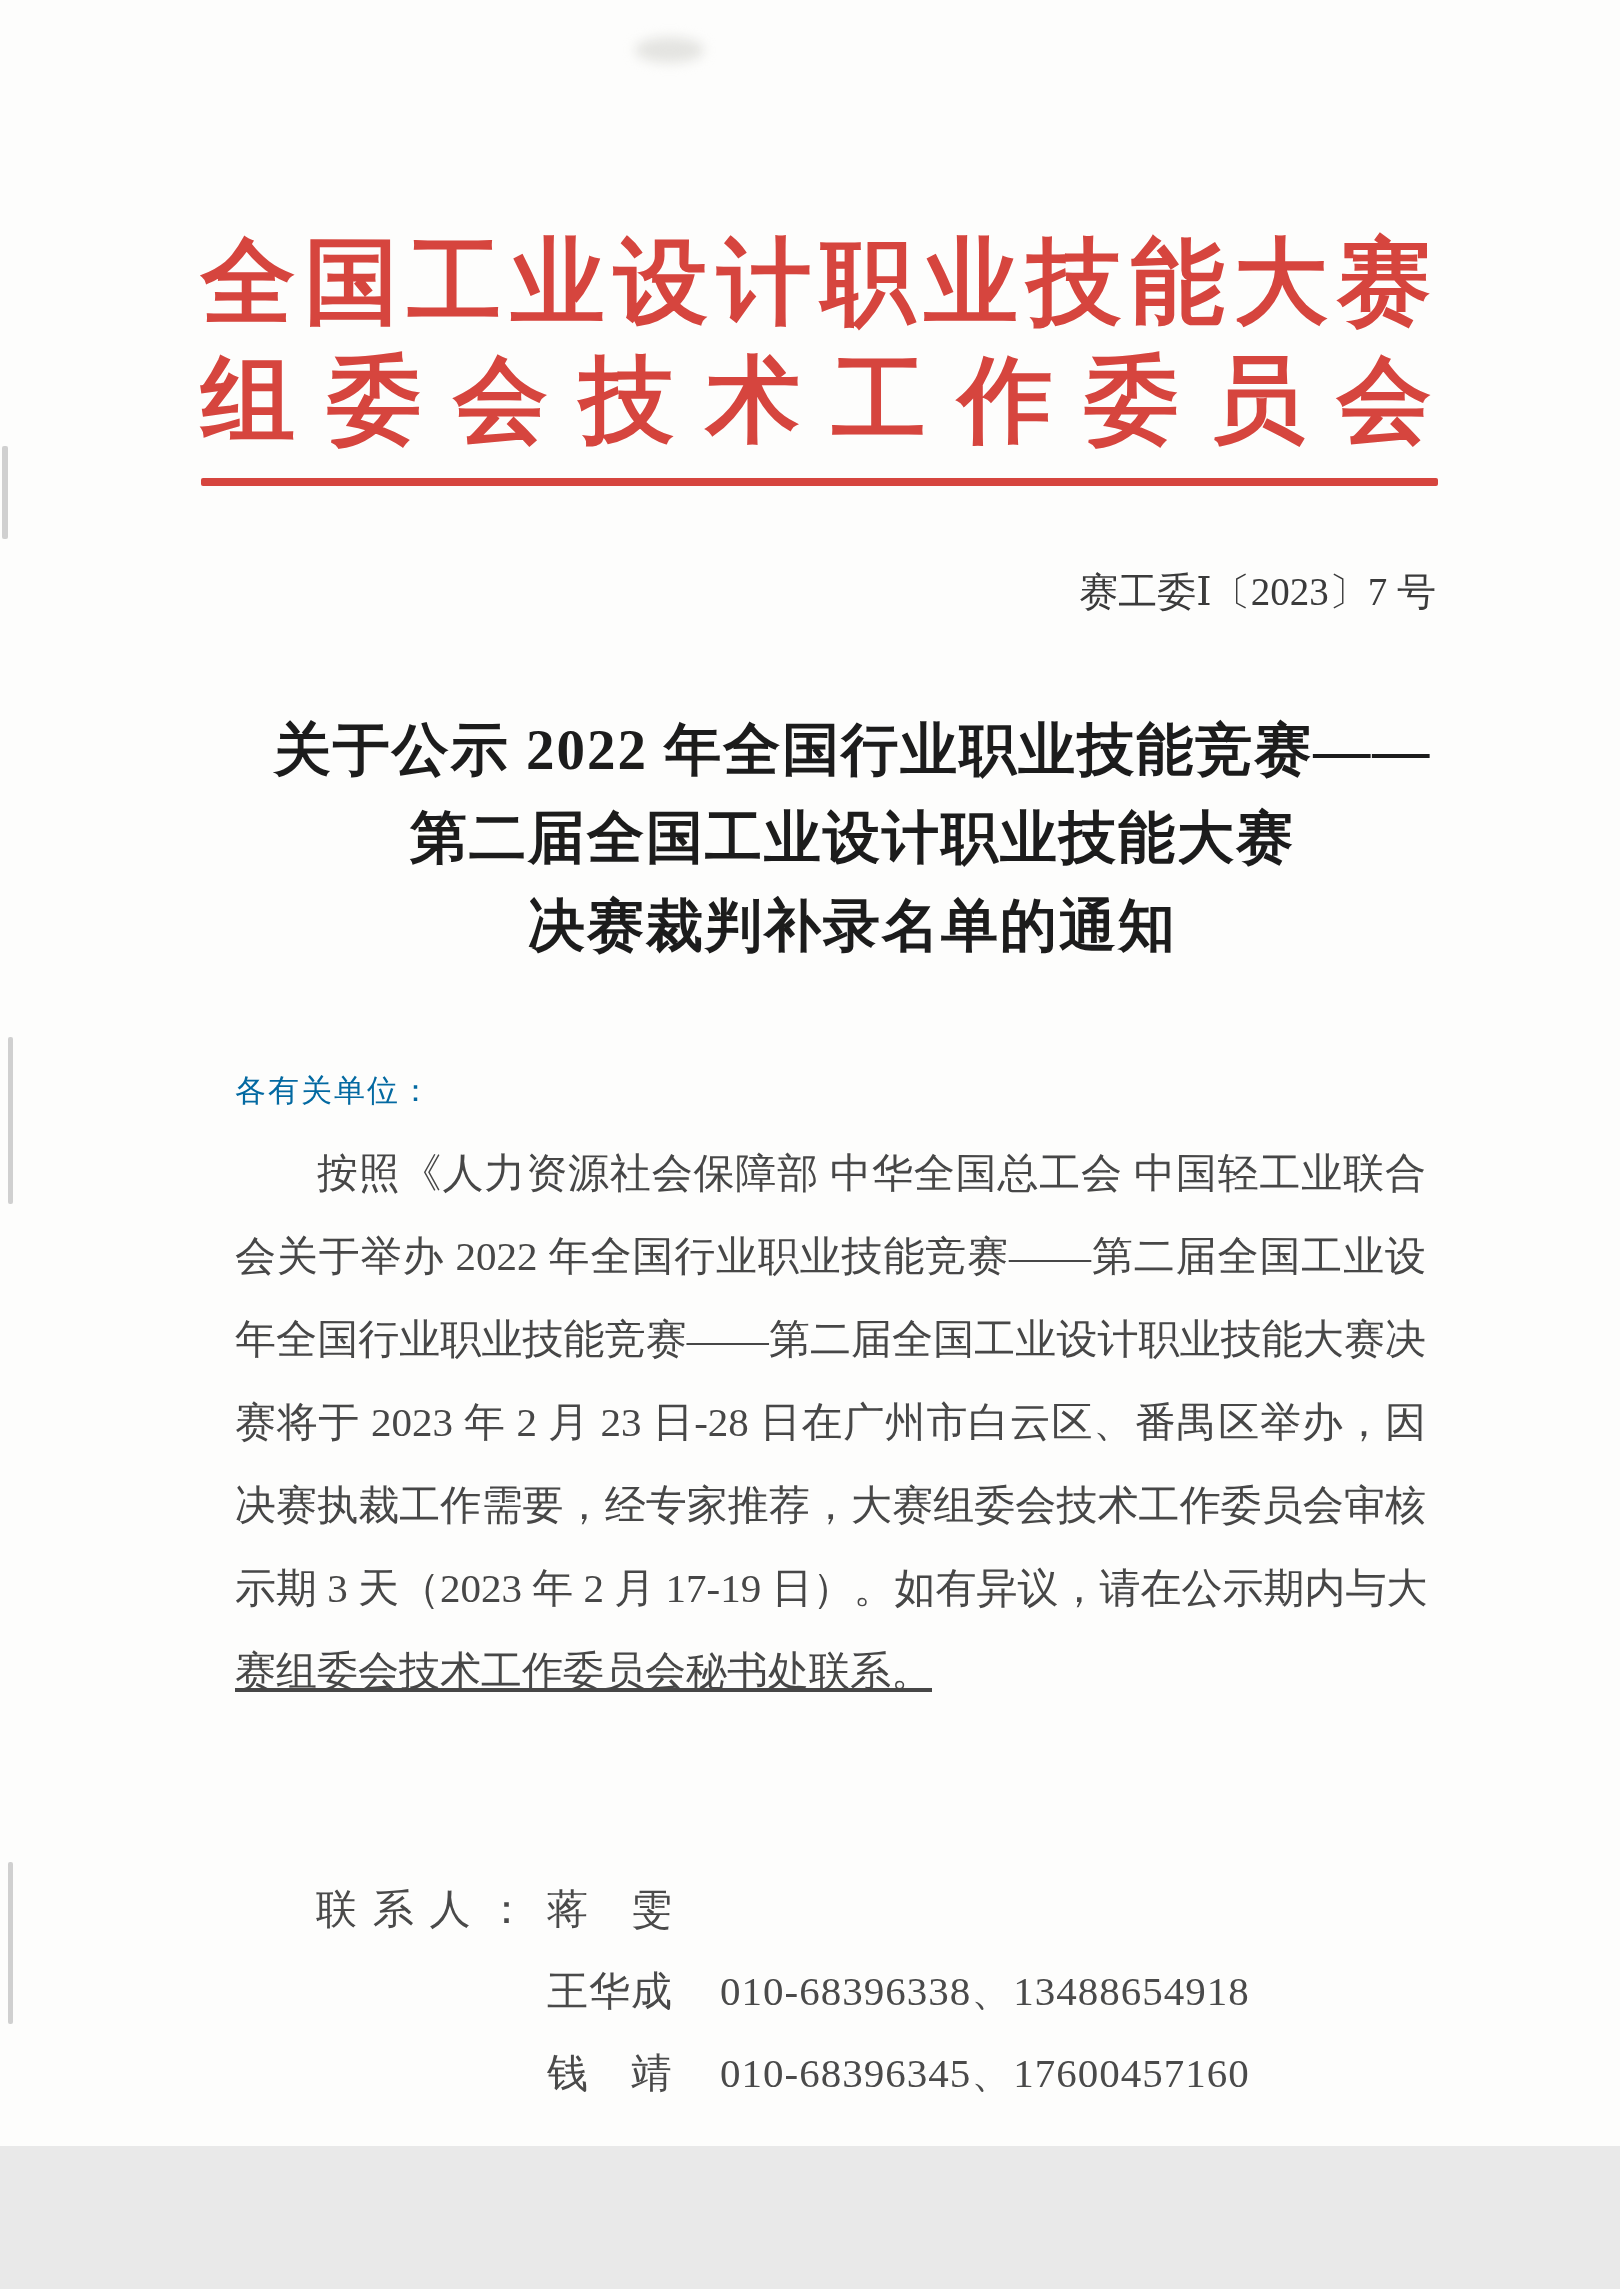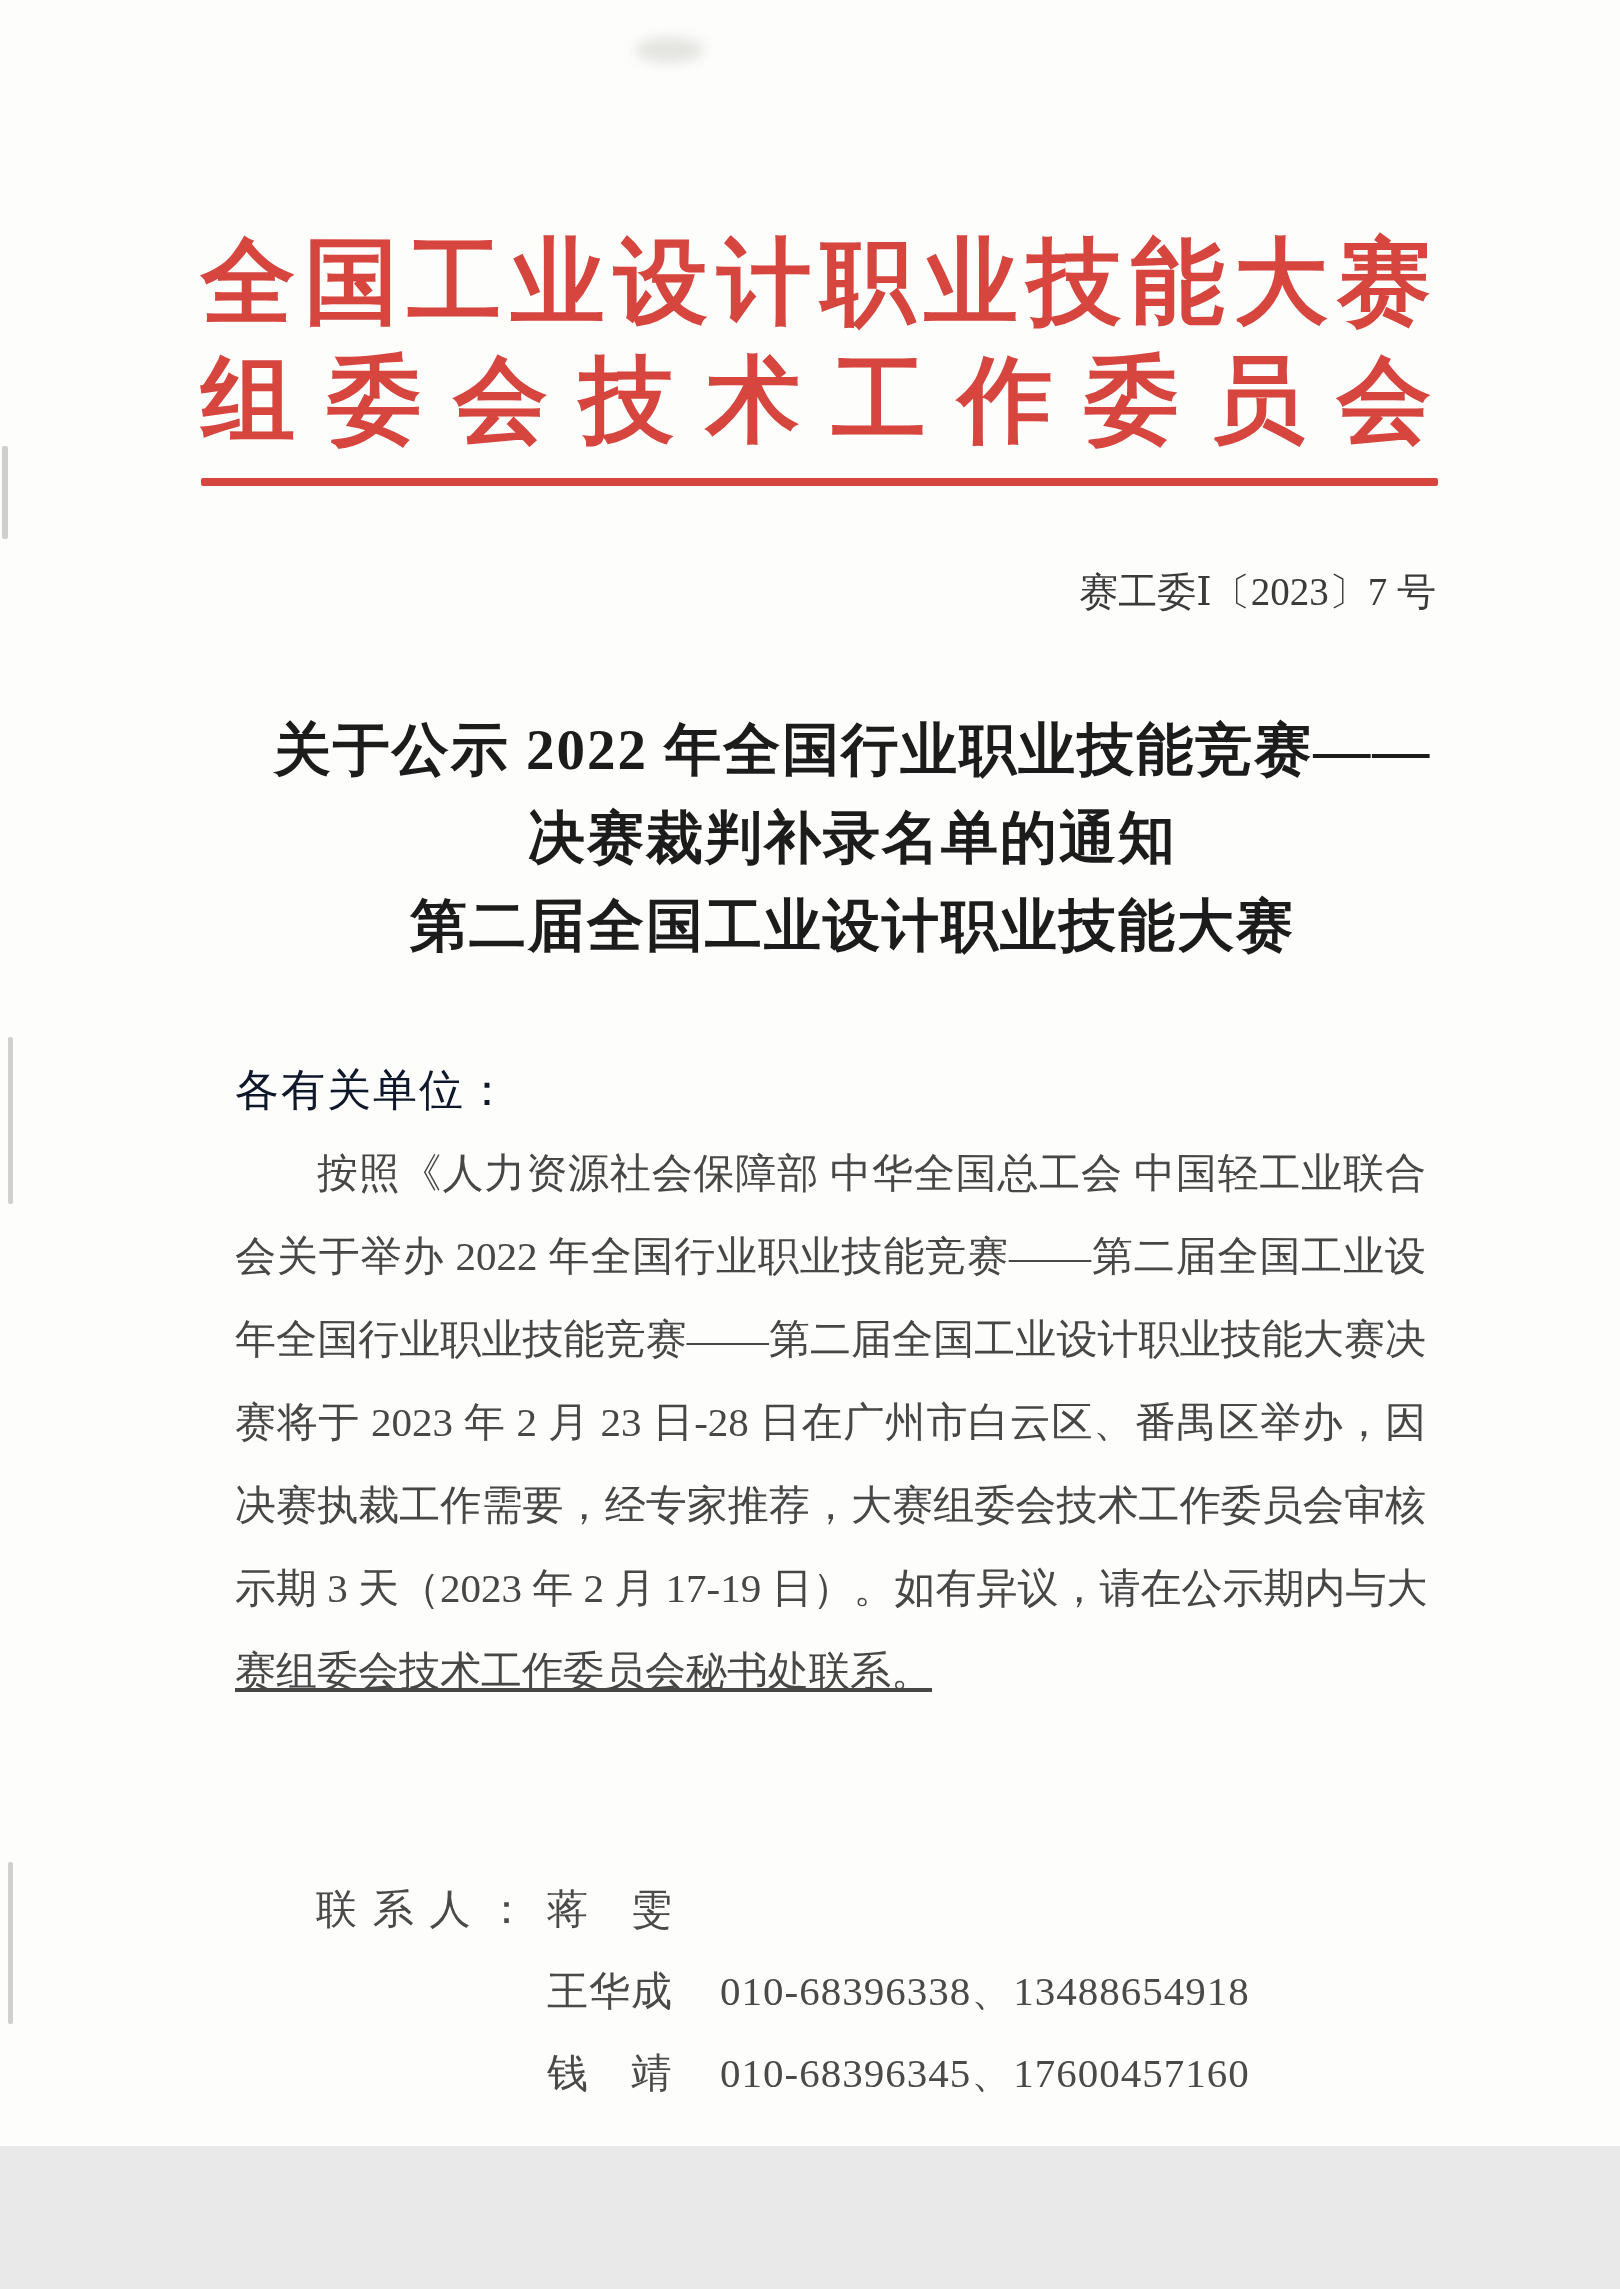--- a/index.html
+++ b/index.html
@@ -37,21 +37,21 @@
   
   .doc-title{
     position:absolute;left:257px;top:706px;width:1191px;
     font-size:57px;line-height:88px;font-weight:bold;color:#1c1c1c;
     text-align:center;letter-spacing:2px;
   }
   .doc-title .tline{display:block;white-space:nowrap;}
   
   .salutation{
     position:absolute;left:235px;top:1049px;width:1191px;
-    font-size:44px;line-height:83px;color:#0f172a;
+    font-size:31px;line-height:83px;color:#0369a1;
     letter-spacing:2px;white-space:nowrap;
   }
   .body-block{
     position:absolute;left:235px;top:1132px;width:1191px;
     font-size:41px;line-height:83px;color:#474747;
   }
   .body-block .bline{
     display:block;
     text-align:justify;
     text-align-last:justify;
@@ -103,22 +103,22 @@
     <span class="mline">全国工业设计职业技能大赛</span>
     <span class="mline">组委会技术工作委员会</span>
   </div>
 
   <div class="red-rule" style="background: rgb(214, 69, 62);"></div>
 
   <div class="docnum">赛工委Ⅰ〔2023〕7 号</div>
 
   <div class="doc-title">
     <span class="tline">关于公示 2022 年全国行业职业技能竞赛——</span>
+    <span class="tline">第二届全国工业设计职业技能大赛</span>
     <span class="tline">决赛裁判补录名单的通知</span>
-    <span class="tline">第二届全国工业设计职业技能大赛</span>
   </div>
 
   <div class="salutation">各有关单位：</div>
 
   <div class="body-block">
     <span class="bline first">按照《人力资源社会保障部 中华全国总工会 中国轻工业联合</span>
     <span class="bline">会关于举办 2022 年全国行业职业技能竞赛——第二届全国工业设</span>
     <span class="bline">年全国行业职业技能竞赛——第二届全国工业设计职业技能大赛决</span>
     <span class="bline">赛将于 2023 年 2 月 23 日-28 日在广州市白云区、番禺区举办，因</span>
     <span class="bline">决赛执裁工作需要，经专家推荐，大赛组委会技术工作委员会审核</span>

